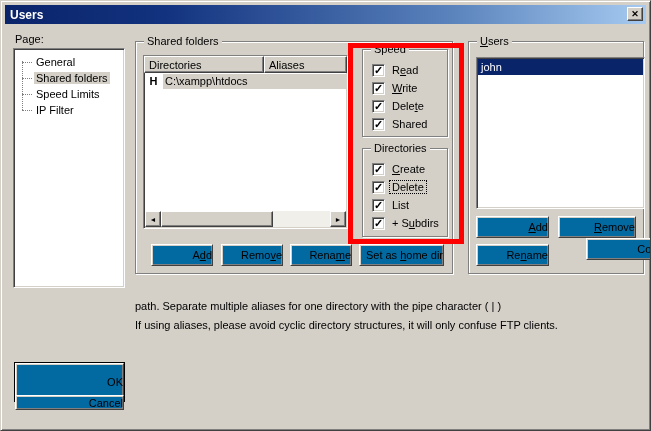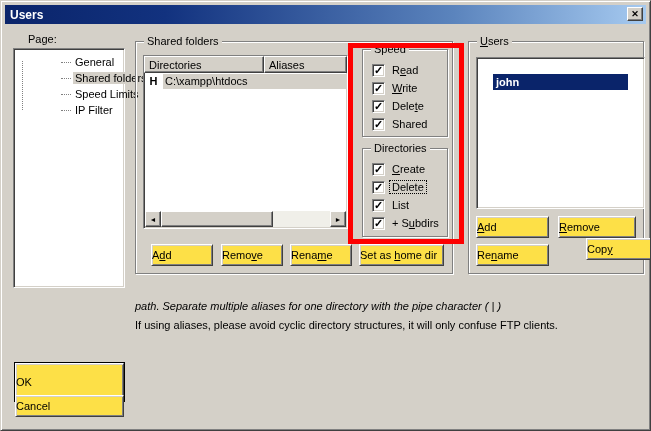--- a/index.html
+++ b/index.html
@@ -31,33 +31,33 @@
   }
   .group{
     position:absolute;
     border:1px solid #808080;
     box-shadow:inset 1px 1px 0 #ffffff, 1px 1px 0 #ffffff;
   }
   .group-label{
     position:absolute;top:-7px;left:8px;background:#d4d0c8;padding:0 3px;white-space:pre;
   }
   .btn{
-    position:absolute;display:flex;align-items:center;justify-content:flex-start;
-    background:#fde047;cursor:default;
+    position:absolute;display:flex;align-items:center;justify-content:flex-end;
+    background:#0369a1;cursor:default;
     border:1px solid;border-color:#ffffff #404040 #404040 #ffffff;
     box-shadow:inset 1px 1px 0 #d4d0c8, inset -1px -1px 0 #808080;
   }
   .btn .lbl{white-space:pre;}
   .btn.default{outline:1px solid #000000;}
   u{text-decoration:underline;}
   .label{position:absolute;white-space:pre;}
   
   .pagelist{position:absolute;left:12px;top:47px;width:112px;height:240px;padding-top:5px;}
   .tree-vline{position:absolute;left:8px;top:12px;width:1px;height:49px;border-left:1px dotted #808080;}
-  .tree-item{position:relative;height:16px;display:flex;align-items:center;padding-left:8px;margin-left:39px;}
+  .tree-item{position:relative;height:16px;display:flex;align-items:center;padding-left:8px;}
   .tree-dash{width:10px;height:1px;border-top:1px dotted #808080;margin-right:2px;flex:none;}
   .tree-label{padding:0 2px;white-space:pre;}
   .tree-item.selected .tree-label{background:#d4d0c8;}
   
   .listview{position:absolute;left:142px;top:54px;width:205px;height:174px;padding:0;overflow:hidden;}
   .lv-header{display:flex;height:17px;}
   .lv-hcell{
     background:#d4d0c8;display:flex;align-items:center;padding-left:4px;
     border:1px solid;border-color:#ffffff #404040 #404040 #ffffff;
     box-shadow:inset -1px -1px 0 #808080;white-space:pre;
@@ -76,40 +76,40 @@
   .cb{
     width:13px;height:13px;background:#fff;flex:none;margin-right:5px;
     border:1px solid;border-color:#808080 #ffffff #ffffff #808080;
     box-shadow:inset 1px 1px 0 #404040, inset -1px -1px 0 #d4d0c8;
     display:flex;align-items:center;justify-content:center;
     font-size:11px;font-weight:bold;line-height:1;
   }
   .cblabel{white-space:pre;padding:0 2px;text-align:center;}
   .cblabel.focus{outline:1px dotted #000;}
   
-  .userlist{position:absolute;left:475px;top:56px;width:169px;height:152px;padding:16px;font-weight:bold;}
+  .userlist{position:absolute;left:475px;top:56px;width:169px;height:152px;padding:1px;}
   .user-item{height:16px;display:flex;align-items:center;padding-left:3px;}
   .user-item.selected{background:#0a246a;color:#fff;}
   
   .annotation{position:absolute;left:347px;top:42px;width:116px;height:201px;border:5px solid #fe0000;z-index:50;}
   .helptext{position:absolute;left:134px;white-space:pre;line-height:14px;}
 </style>
 </head>
 <body>
 
 <div class="dialog">
 
   <div class="titlebar">
     <span class="title-text">Users</span>
     <div class="close-btn">
       <span>✕</span>
     </div>
   </div>
 
-  <div class="label" style="left:27px;top:32px;">Page:</div>
+  <div class="label" style="left:14px;top:32px;">Page:</div>
   <div class="pagelist sunken">
     <div class="tree-vline"></div>
     <div class="tree-item">
       <span class="tree-dash"></span>
       <span class="tree-label">General</span>
     </div>
     <div class="tree-item selected">
       <span class="tree-dash"></span>
       <span class="tree-label">Shared folders</span>
     </div>
@@ -233,23 +233,23 @@
   <div class="btn" style="left:557px;top:215px;width:78px;height:22px;">
     <span class="lbl"><span></span><u>R</u><span>emove</span></span>
   </div>
   <div class="btn" style="left:475px;top:243px;width:73px;height:22px;">
     <span class="lbl"><span>Re</span><u>n</u><span>ame</span></span>
   </div>
   <div class="btn" style="left:557px;top:237px;width:78px;height:22px;margin-left:28px;">
     <span class="lbl"><span>Cop</span><u>y</u><span></span></span>
   </div>
 
-  <div class="helptext" style="top:298px;font-style:italic;">path. Separate multiple aliases for one directory with the pipe character ( | )</div>
+  <div class="helptext" style="top:298px;">path. Separate multiple aliases for one directory with the pipe character ( | )</div>
   <div class="helptext" style="top:317px;">If using aliases, please avoid cyclic directory structures, it will only confuse FTP clients.</div>
 
   <div class="btn default" style="left:14px;top:362px;width:109px;height:38px;">
     <span class="lbl">OK</span>
   </div>
-  <div class="btn" style="left:14px;top:394px;width:109px;height:22px;">
+  <div class="btn" style="left:14px;top:394px;width:109px;height:15px;">
     <span class="lbl">Cancel</span>
   </div>
 
 </div>
 
 </body></html>

